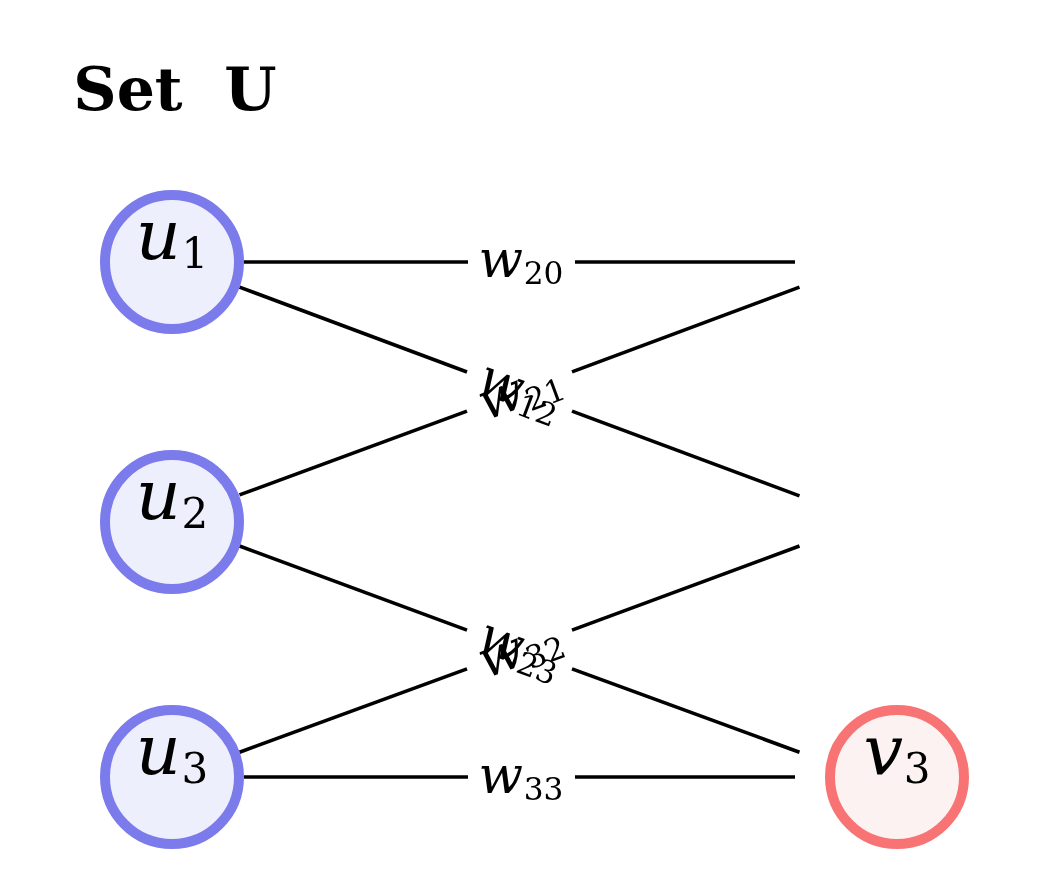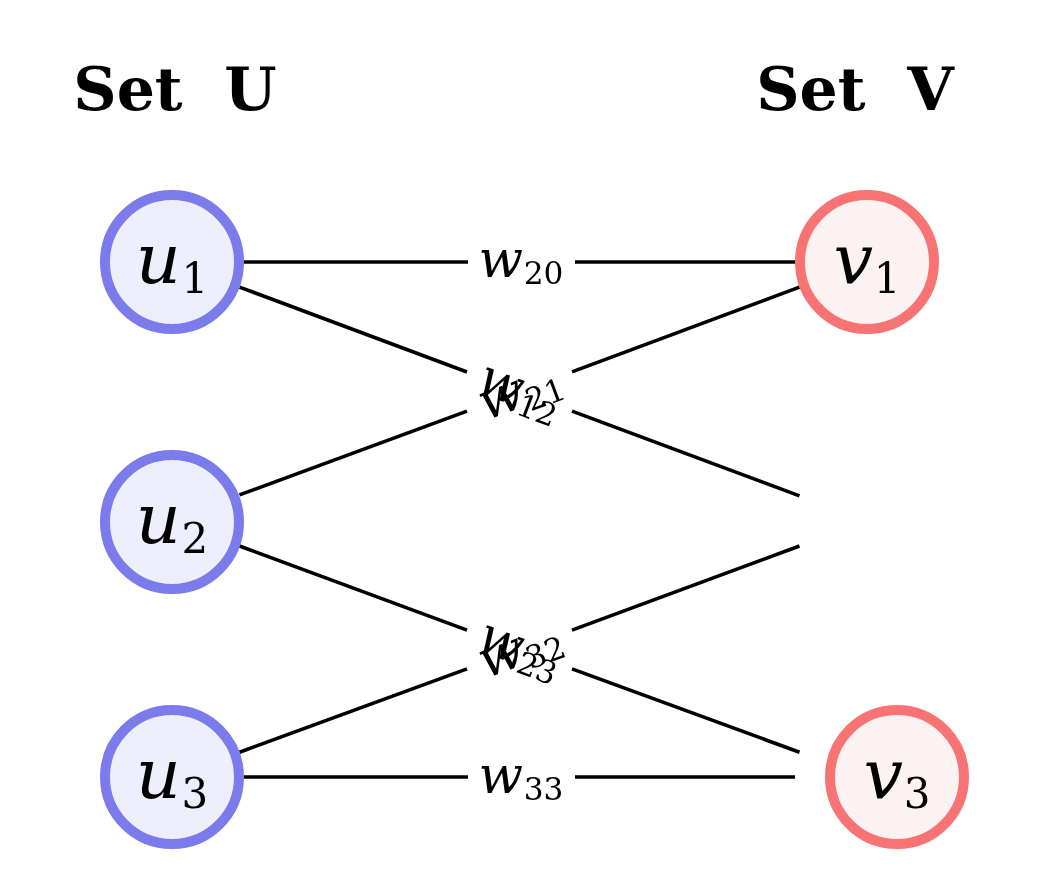--- a/index.html
+++ b/index.html
@@ -36,21 +36,21 @@
     stroke: var(--edge, #000000);
     stroke-width: 3.6;
     stroke-linecap: butt;
   }
   .node {
     position: absolute;
     width: 124px;
     height: 124px;
     border-radius: 50%;
     display: flex;
-    align-items: center;
+    align-items: flex-start;
     justify-content: center;
     box-sizing: content-box;
   }
   .node.u-node {
     border: 10px solid var(--u-border, #7b7bec);
     background: var(--u-fill, #eeeffc);
   }
   .node.v-node {
     border: 10px solid var(--v-border, #f87474);
     background: var(--v-fill, #fdf2f2);
@@ -81,21 +81,20 @@
   }
   .edge-label.rot-down { transform: translate(-50%, -50%) rotate(20.4deg); }
   .edge-label.rot-up   { transform: translate(-50%, -50%) rotate(-20.4deg); }
 </style>
 </head>
 <body>
 
 <div class="canvas">
 
   <div class="set-title" style="left:175px; top:56px;">Set  U</div>
-  <div class="set-title" style="left:855px; top:56px;">Set  V</div>
 
   <svg id="edges-svg" viewBox="0 0 1049 893" xmlns="http://www.w3.org/2000/svg">
 
     <line x1="244" y1="262" x2="468" y2="262"></line>
     <line x1="575" y1="262" x2="795" y2="262"></line>
 
     <line x1="239.5" y1="287.1" x2="467" y2="372.0"></line>
     <line x1="572" y1="411.1" x2="799.5" y2="495.9"></line>
 
     <line x1="239.5" y1="494.9" x2="467" y2="411.1"></line>
@@ -114,23 +113,20 @@
   <div class="node u-node" style="left:100px; top:190px;">
     <span class="mlabel"><span>u</span><sub>1</sub></span>
   </div>
   <div class="node u-node" style="left:100px; top:450px;">
     <span class="mlabel"><span>u</span><sub>2</sub></span>
   </div>
   <div class="node u-node" style="left:100px; top:705px;">
     <span class="mlabel"><span>u</span><sub>3</sub></span>
   </div>
 
-  <div class="node v-node" style="left:795px; top:190px;">
-    <span class="mlabel"><span>v</span><sub>1</sub></span>
-  </div>
   <div class="node v-node" style="left:825px; top:705px;">
     <span class="mlabel"><span>v</span><sub>3</sub></span>
   </div>
 
   <div class="edge-label mlabel" style="left:521px; top:261px;"><span>w</span><sub>20</sub></div>
 
   <div class="edge-label mlabel rot-down" style="left:520px; top:391px;"><span>w</span><sub>12</sub></div>
   <div class="edge-label mlabel rot-up" style="left:520px; top:391px;"><span>w</span><sub>21</sub></div>
 
   <div class="edge-label mlabel rot-down" style="left:520px; top:649px;"><span>w</span><sub>23</sub></div>

